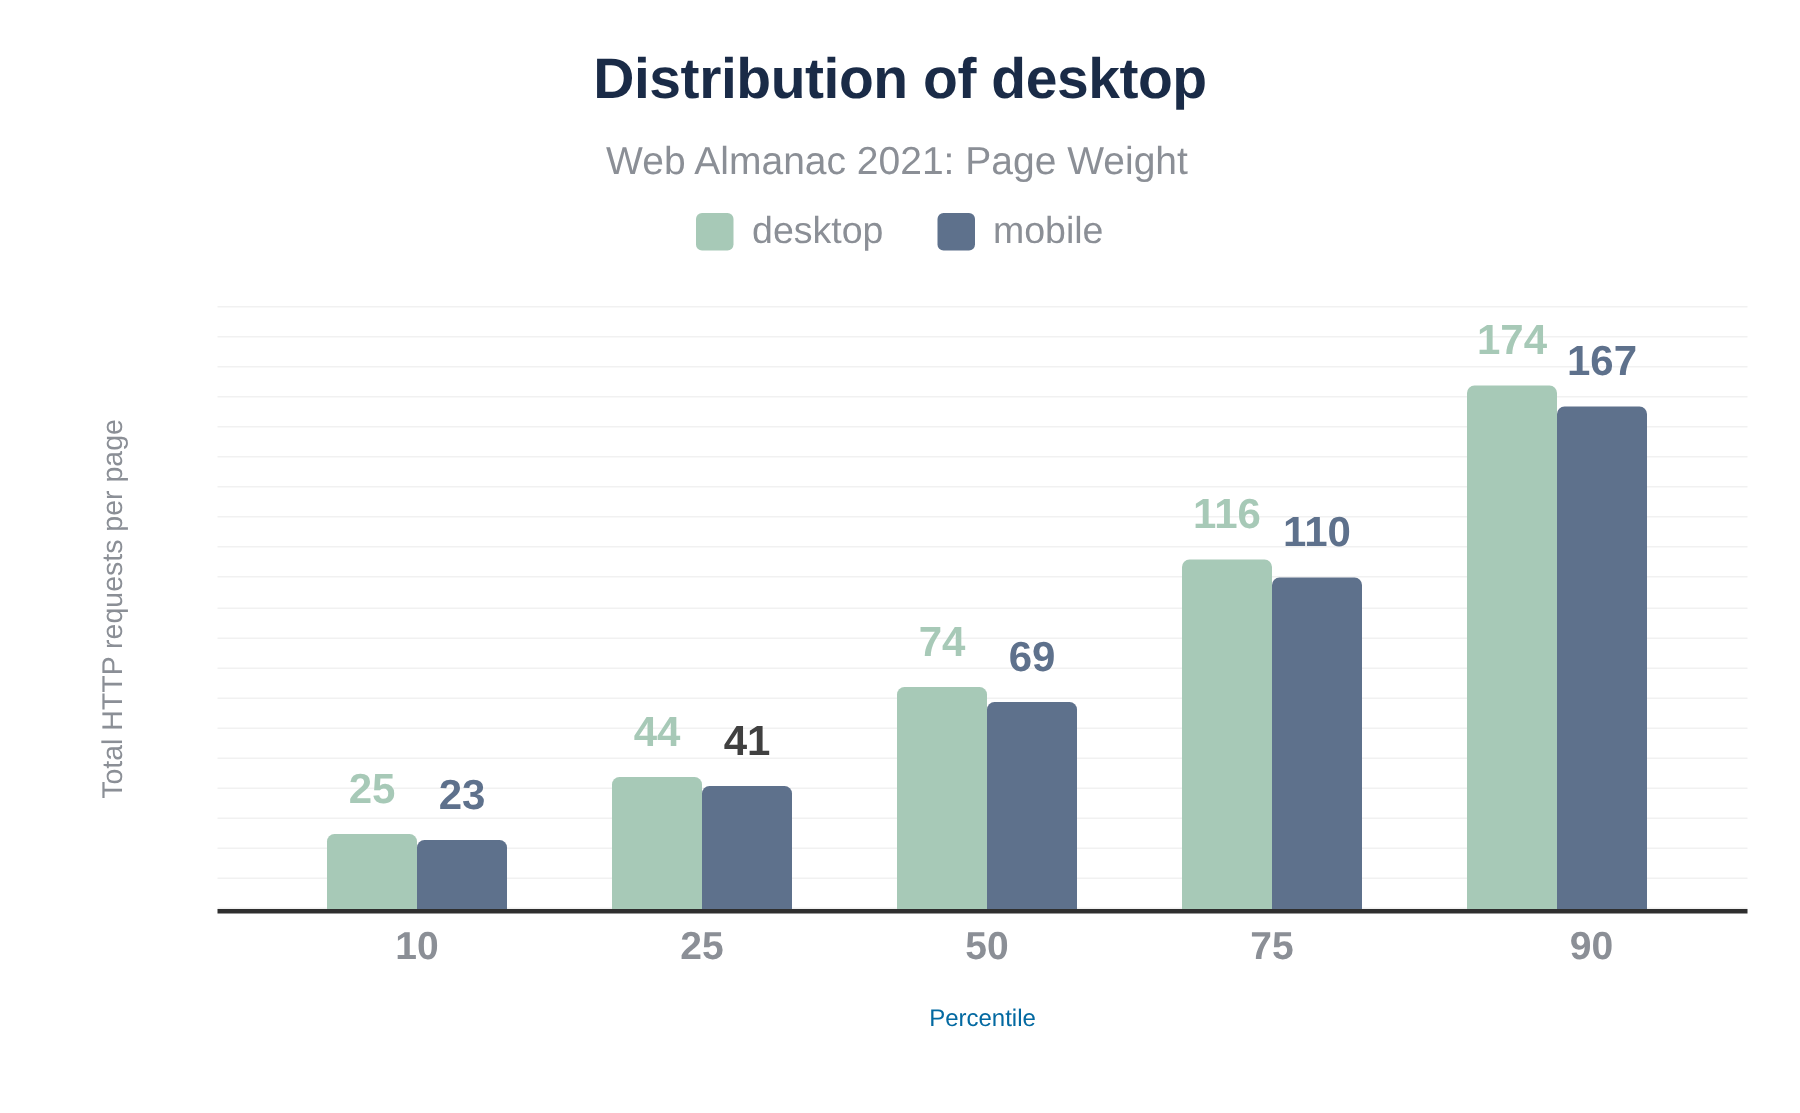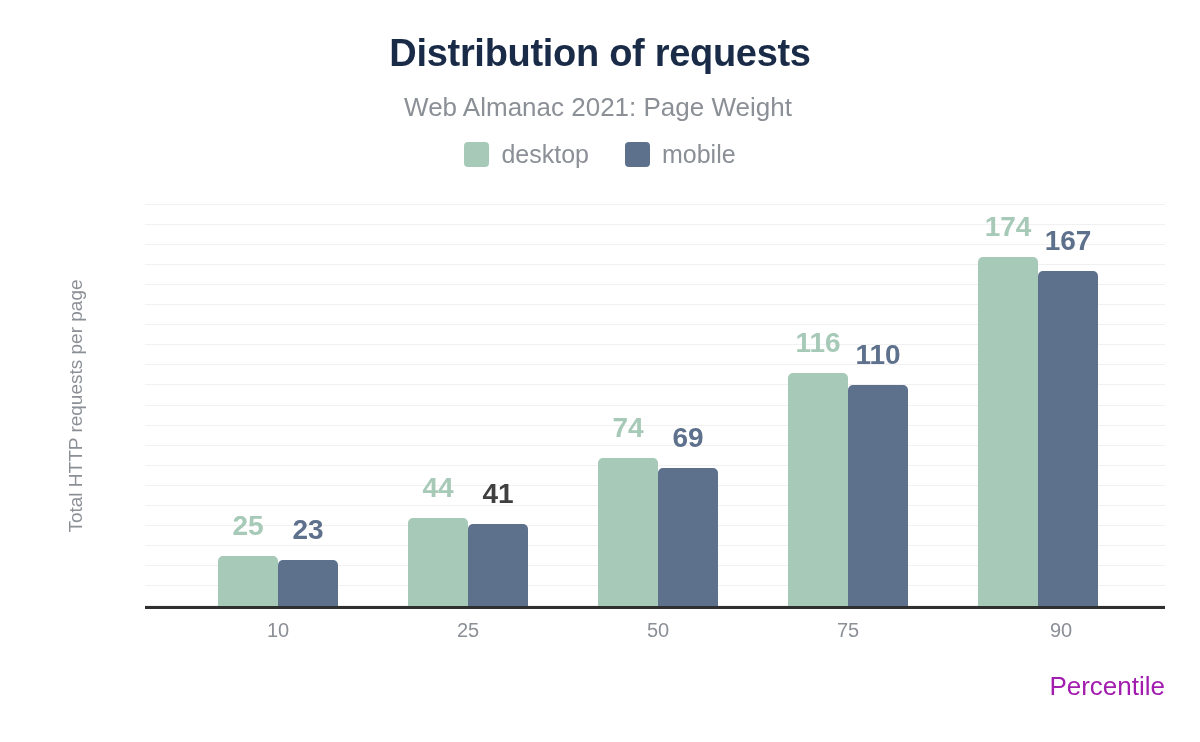--- a/index.html
+++ b/index.html
@@ -108,33 +108,34 @@
     color: #8b8f96;
     white-space: nowrap;
   }
 
   
   .x-tick {
     position: absolute;
     top: 412px;
     width: 160px;
     text-align: center;
-    font-size: 20px;
+    font-size: 26px;
     color: #8b8f96;
     transform: translateX(-50%);
     line-height: 26px;
+    font-weight: bold;
   }
   .x-axis-title {
     position: absolute;
     top: 466px;
     left: 0;
     width: 100%;
-    text-align: right;
-    font-size: 26px;
-    color: #a21caf;
+    text-align: center;
+    font-size: 16px;
+    color: #0369a1;
   }
 
   
   .bar {
     position: absolute;
     bottom: 0;
     width: 60px;
     border-radius: 5px 5px 0 0;
   }
   .bar-label {
@@ -146,21 +147,21 @@
     transform: translateX(-50%);
     line-height: 32px;
     white-space: nowrap;
   }
 </style>
 </head>
 <body>
 
 <div id="chart-root">
 
-  <div class="chart-title">Distribution of requests</div>
+  <div class="chart-title">Distribution of desktop</div>
   <div class="chart-subtitle">Web Almanac 2021: Page Weight</div>
 
   <div class="legend">
     <div class="legend-item">
       <span class="legend-swatch" style="background: rgb(167, 201, 183);"></span>
       <span class="legend-label">desktop</span>
     </div>
     <div class="legend-item">
       <span class="legend-swatch" style="background: rgb(94, 113, 140);"></span>
       <span class="legend-label">mobile</span>

